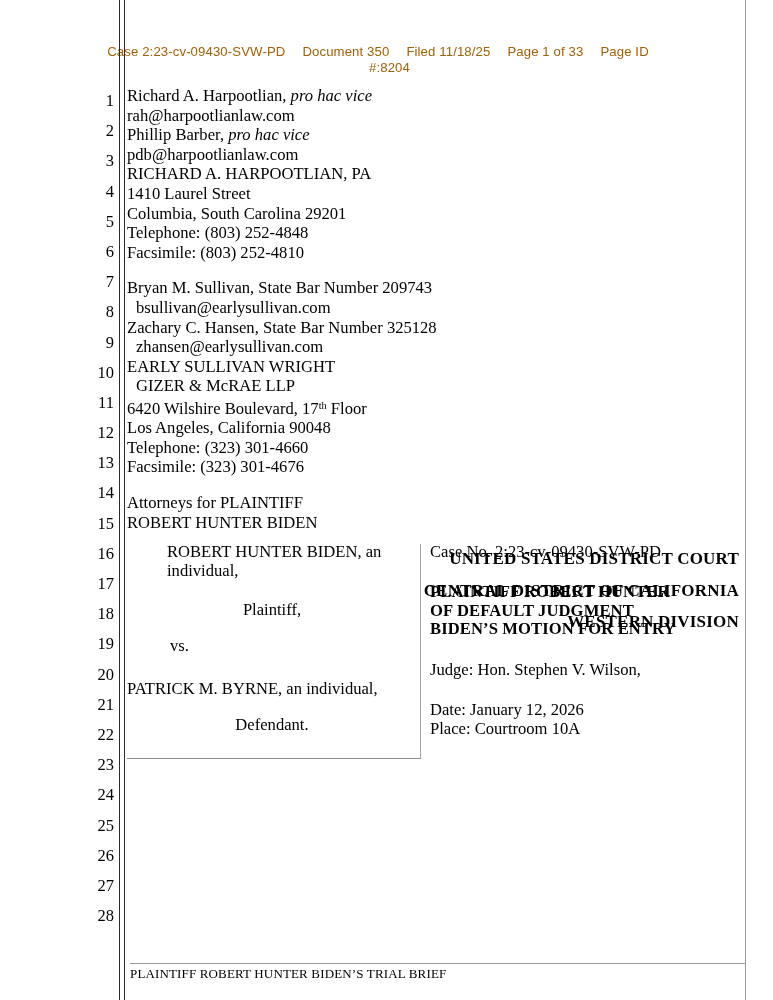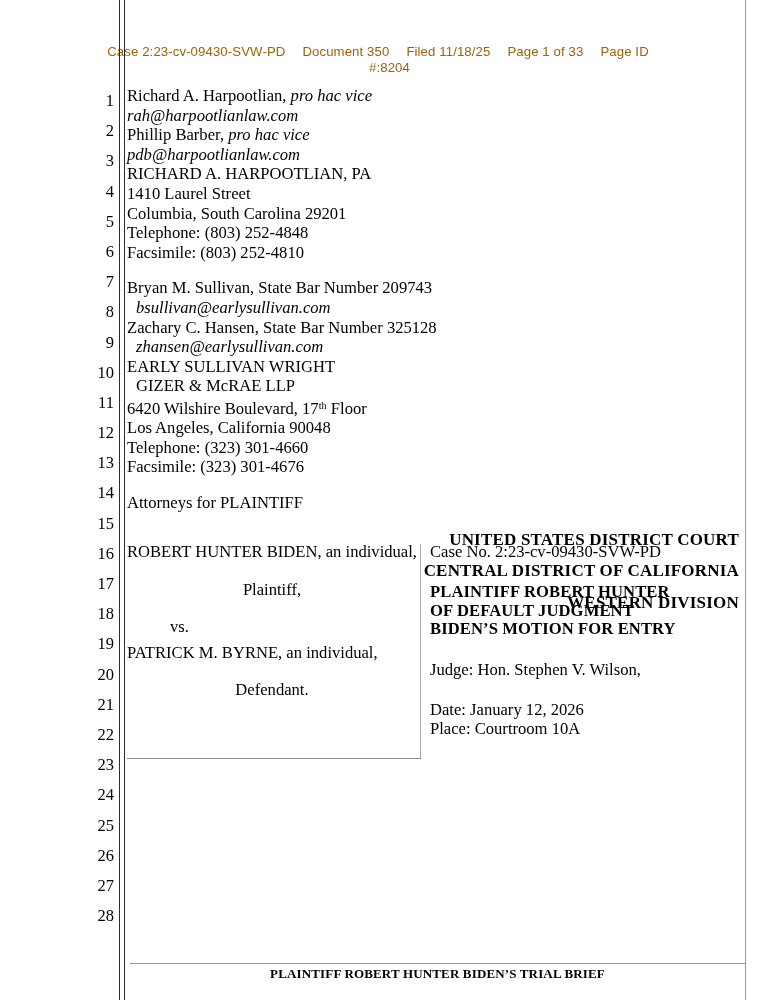--- a/index.html
+++ b/index.html
@@ -86,21 +86,21 @@
     left: 127px;
     top: 86px;
     width: 612px;
   }
 
   .blk {
     font-size: 16.6px;
     line-height: 19.6px;
   }
   .blk .i { font-style: italic; }
-  .blk .em { font-style: italic; }
+  .blk .em { }
   .indent1 { padding-left: 9px; }
 
   .spacer-11 { height: 16px; }
 
   
   .court-head {
     text-align: right;
     font-weight: bold;
     font-size: 17px;
     letter-spacing: 0.2px;
@@ -142,30 +142,30 @@
     background: #a8a8a8;
   }
   .caption .box-bottom {
     position: absolute;
     left: 0;
     top: 216px;
     width: 294px;
     height: 1px;
     background: #8d8d8d;
   }
-  .cap-party { margin-bottom: 0; }
+  .cap-party { margin-bottom: 0; margin-left: 40px; }
   .cap-role {
     text-align: center;
     margin-top: 19px;
   }
   .cap-vs {
     margin-top: 17px;
     padding-left: 43px;
   }
-  .cap-party2 { margin-top: 7px; }
+  .cap-party2 { margin-top: 23px; }
   .cap-role2 {
     text-align: center;
     margin-top: 17px;
   }
 
   .cap-caseno { margin: 0 0 0 0; }
   .cap-title {
     font-weight: bold;
     margin-top: 22px;
     line-height: 18.4px;
@@ -181,22 +181,22 @@
     top: 963px;
     width: 615px;
     height: 1px;
     background: #9a9a9a;
   }
   .footer-text {
     position: absolute;
     left: 130px;
     top: 966px;
     width: 615px;
-    text-align: center;
-    font-weight: bold;
+    text-align: left;
+    font-weight: normal;
     font-size: 13px;
     letter-spacing: 0.15px;
   }
 
   sup { font-size: 0.62em; vertical-align: 0.45em; }
 </style>
 </head>
 <body>
 
 <div id="page">
@@ -267,20 +267,21 @@
       <div><span>6420 Wilshire Boulevard, 17</span><sup>th</sup><span> Floor</span></div>
       <div>Los Angeles, California 90048</div>
       <div>Telephone:  (323) 301-4660</div>
       <div>Facsimile:  (323) 301-4676</div>
     </div>
 
     <div class="spacer-11"></div>
 
     <div class="blk">
       <div>Attorneys for PLAINTIFF</div>
+      <div>ROBERT HUNTER BIDEN</div>
     </div>
 
     <div class="court-head l1">UNITED STATES DISTRICT COURT</div>
     <div class="court-head l2">CENTRAL DISTRICT OF CALIFORNIA</div>
     <div class="court-head l3">WESTERN DIVISION</div>
   </div>
 
   <div class="caption">
     <div class="divider"></div>
     <div class="box-bottom"></div>

